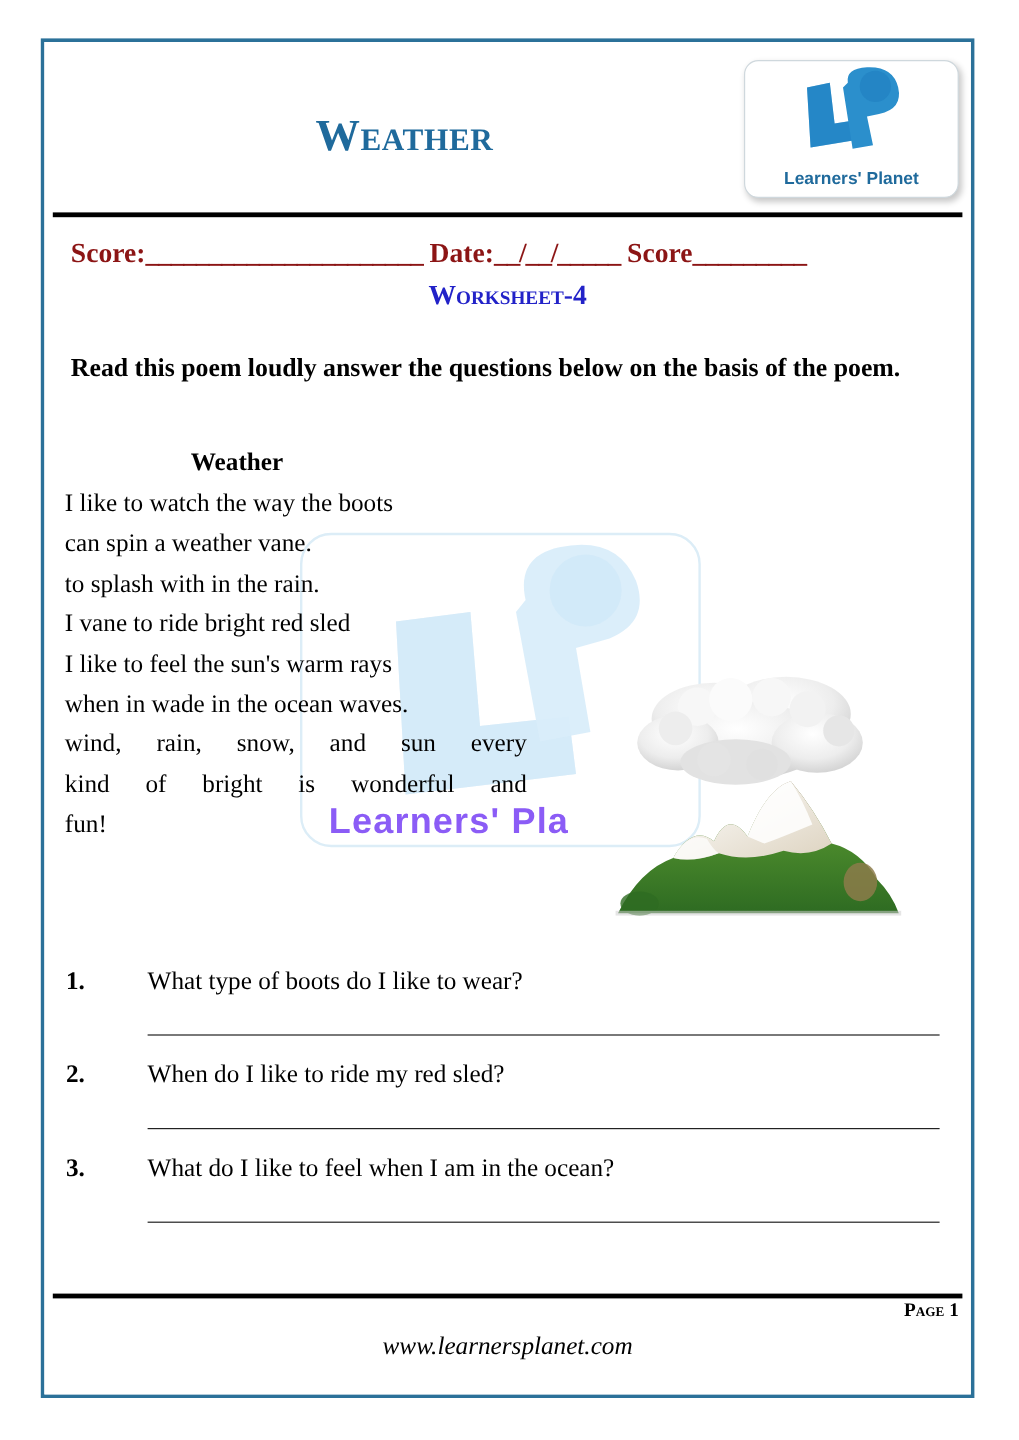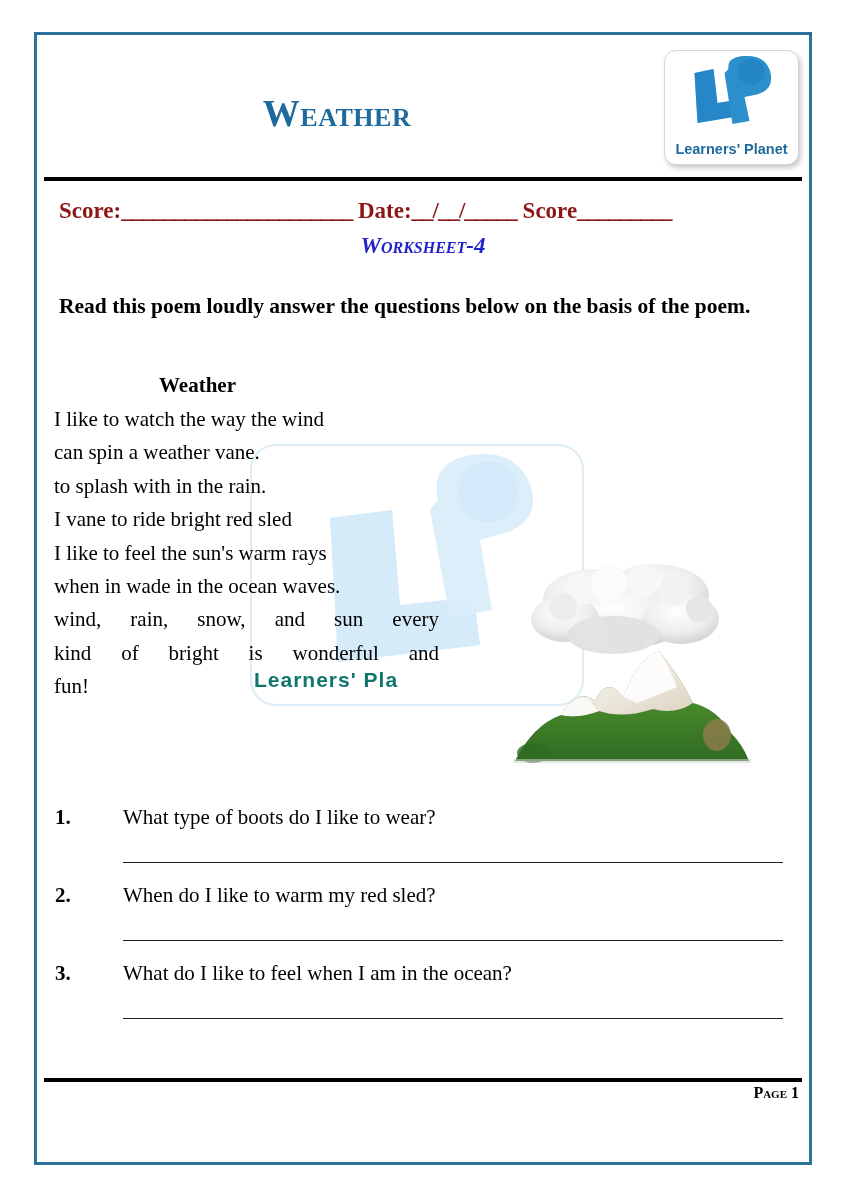--- a/index.html
+++ b/index.html
@@ -47,26 +47,26 @@
     position: absolute;
     left: 8px;
     top: 4px;
     width: 330px;
     height: 258px;
     border: 2px solid #dcedf7;
     border-radius: 26px;
   }
   .wm-text {
     position: absolute;
-    left: 12px;
+    left: 32px;
     top: 228px;
     font-family: "Liberation Sans", sans-serif;
-    font-size: 21px;
-    font-weight: bold;
-    color: #0f766e;
+    font-size: 30px;
+    font-weight: bold;
+    color: #8b5cf6;
     letter-spacing: 1px;
     white-space: nowrap;
   }
 
   
   .header {
     position: absolute;
     left: 0;
     top: 0;
     width: 100%;
@@ -89,20 +89,21 @@
     position: absolute;
     right: 10px;
     top: 15px;
     width: 133px;
     height: 113px;
     background: #ffffff;
     border: 1px solid #cfd8dd;
     border-radius: 12px;
     box-shadow: 2px 3px 5px rgba(0,0,0,0.22);
     overflow: hidden;
+    padding-left: 44px;
   }
   .logo-mark {
     position: absolute;
     left: 0; top: 4px;
     width: 100%;
     height: 76px;
   }
   .logo-caption {
     position: absolute;
     left: 0;
@@ -141,21 +142,20 @@
     position: absolute;
     left: 0;
     right: 0;
     top: 198px;
     text-align: center;
     font-size: 23px;
     font-weight: bold;
     font-variant: small-caps;
     color: #2222c8;
     z-index: 2;
-    font-style: italic;
   }
 
   
   .instruction {
     position: absolute;
     left: 22px;
     width: 735px;
     top: 258px;
     font-size: 21.5px;
     font-weight: bold;
@@ -305,21 +305,21 @@
       <span>Date:</span><span class="fill">__/__/_____</span>
       <span>Score</span><span class="fill">_________</span>
     </div>
 
     <div class="worksheet-label">Worksheet-4</div>
 
     <div class="instruction">Read this poem loudly answer the questions below on the basis of the poem.</div>
 
     <div class="poem-title">Weather</div>
     <div class="poem">
-      <div class="pline">I like to watch the way the wind</div>
+      <div class="pline">I like to watch the way the boots</div>
       <div class="pline">can spin a weather vane.</div>
       <div class="pline">to splash with in the rain.</div>
       <div class="pline">I vane to ride bright red sled</div>
       <div class="pline">I like to feel the sun's warm rays</div>
       <div class="pline">when in wade in the ocean waves.</div>
       <div class="pjust">wind, rain, snow, and sun every</div>
       <div class="pjust">kind of bright is wonderful and</div>
       <div class="pjust last">fun!</div>
     </div>
 
@@ -370,27 +370,28 @@
     </svg>
 
     <div class="questions">
       <div class="q-item">
         <div class="q-num">1.</div>
         <div class="q-text">What type of boots do I like to wear?</div>
         <div class="q-line"></div>
       </div>
       <div class="q-item">
         <div class="q-num">2.</div>
-        <div class="q-text">When do I like to warm my red sled?</div>
+        <div class="q-text">When do I like to ride my red sled?</div>
         <div class="q-line"></div>
       </div>
       <div class="q-item">
         <div class="q-num">3.</div>
         <div class="q-text">What do I like to feel when I am in the ocean?</div>
         <div class="q-line"></div>
       </div>
     </div>
 
     <div class="rule-thick rule-footer"></div>
     <div class="page-num">Page 1</div>
+    <div class="footer-url">www.learnersplanet.com</div>
 
   </div>
 </div>
 
 </body></html>

